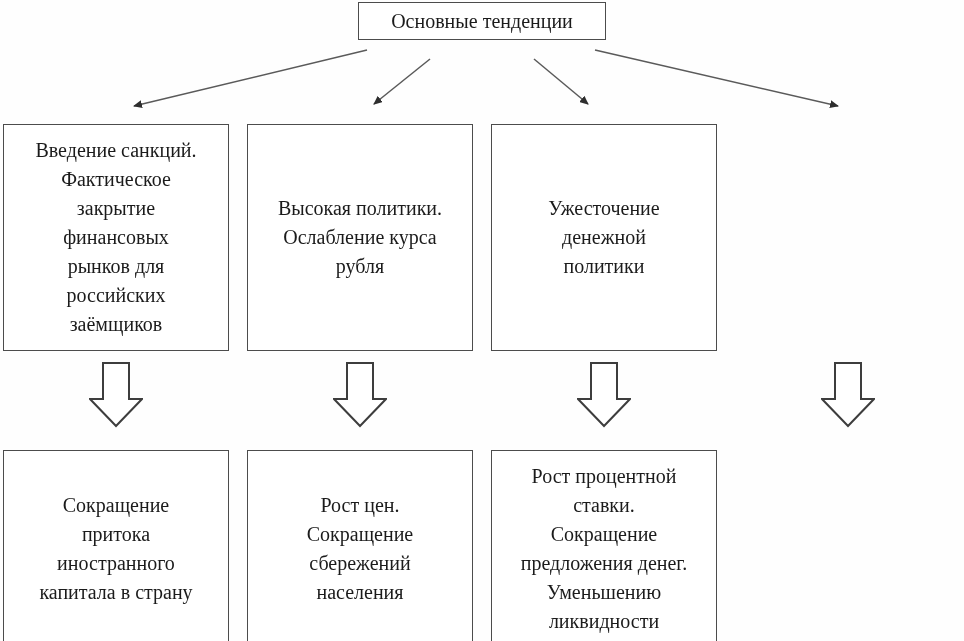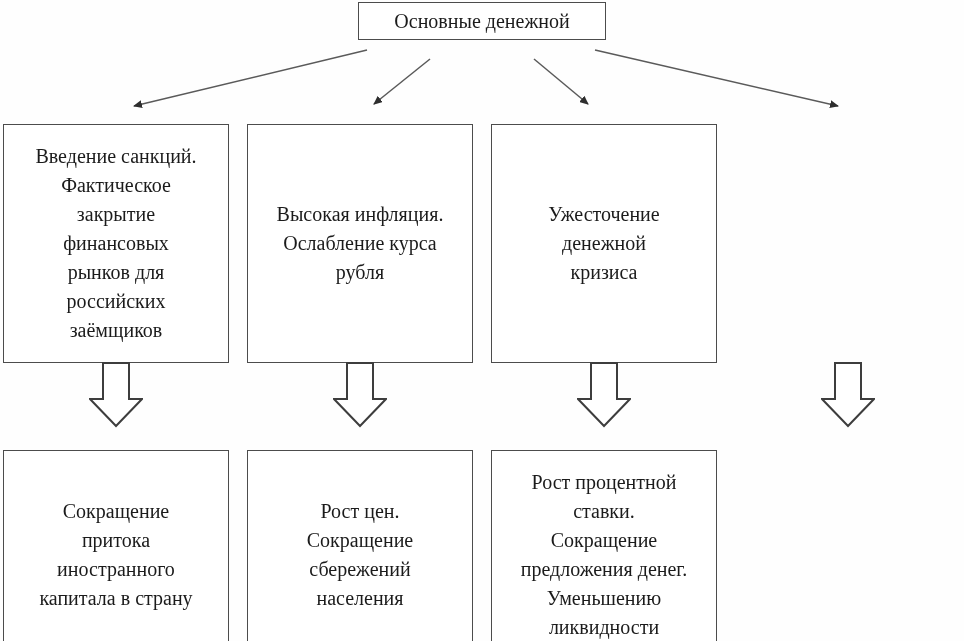--- a/index.html
+++ b/index.html
@@ -37,41 +37,41 @@
   .row-causes { top: 124px; height: 221px; }
   .row-effects { top: 450px; height: 185px; }
   .node {
     border: 1.5px solid #4c4c4c;
     background: #ffffff;
     display: flex; align-items: center; justify-content: center;
     text-align: center;
     font-size: 20px;
     line-height: 29px;
     white-space: pre-line;
-    padding: 17px 6px;
+    padding: 11px 6px;
     box-sizing: border-box;
   }
   .arrow-row {
     position: absolute;
     left: 3px; right: 3px;
     top: 362px; height: 66px;
     display: grid;
     grid-template-columns: repeat(4, 1fr);
     gap: 18px;
   }
   .arrow-cell {
     display: flex; align-items: center; justify-content: center;
   }
 </style>
 </head>
 <body>
 
 <div class="canvas">
 
-  <div class="top-box">Основные денежной</div>
+  <div class="top-box">Основные тенденции</div>
 
   <svg class="fan-arrows" viewBox="0 0 964 130" xmlns="http://www.w3.org/2000/svg">
     <defs>
       <marker id="ah" markerWidth="10" markerHeight="8" refX="8" refY="4" orient="auto" markerUnits="userSpaceOnUse">
         <path d="M0,0 L9,4 L0,8 Z" fill="#2e2e2e"></path>
       </marker>
     </defs>
     <line x1="367" y1="50" x2="134" y2="106" stroke="#5a5a5a" stroke-width="1.5" marker-end="url(#ah)"></line>
     <line x1="430" y1="59" x2="374" y2="104" stroke="#5a5a5a" stroke-width="1.5" marker-end="url(#ah)"></line>
     <line x1="534" y1="59" x2="588" y2="104" stroke="#5a5a5a" stroke-width="1.5" marker-end="url(#ah)"></line>
@@ -79,26 +79,26 @@
   </svg>
 
   <div class="row row-causes">
     <div class="node">Введение санкций.
 Фактическое
 закрытие
 финансовых
 рынков для
 российских
 заёмщиков</div>
-    <div class="node">Высокая инфляция.
+    <div class="node">Высокая политики.
 Ослабление курса
 рубля</div>
     <div class="node">Ужесточение
 денежной
-кризиса</div>
+политики</div>
   </div>
 
   <div class="arrow-row">
     <div class="arrow-cell">
       <svg width="54" height="66" viewBox="0 0 54 66">
         <polygon points="14,1 40,1 40,37 53,37 27,64 1,37 14,37" fill="#ffffff" stroke="#3d3d3d" stroke-width="2"></polygon>
       </svg>
     </div>
     <div class="arrow-cell">
       <svg width="54" height="66" viewBox="0 0 54 66">

